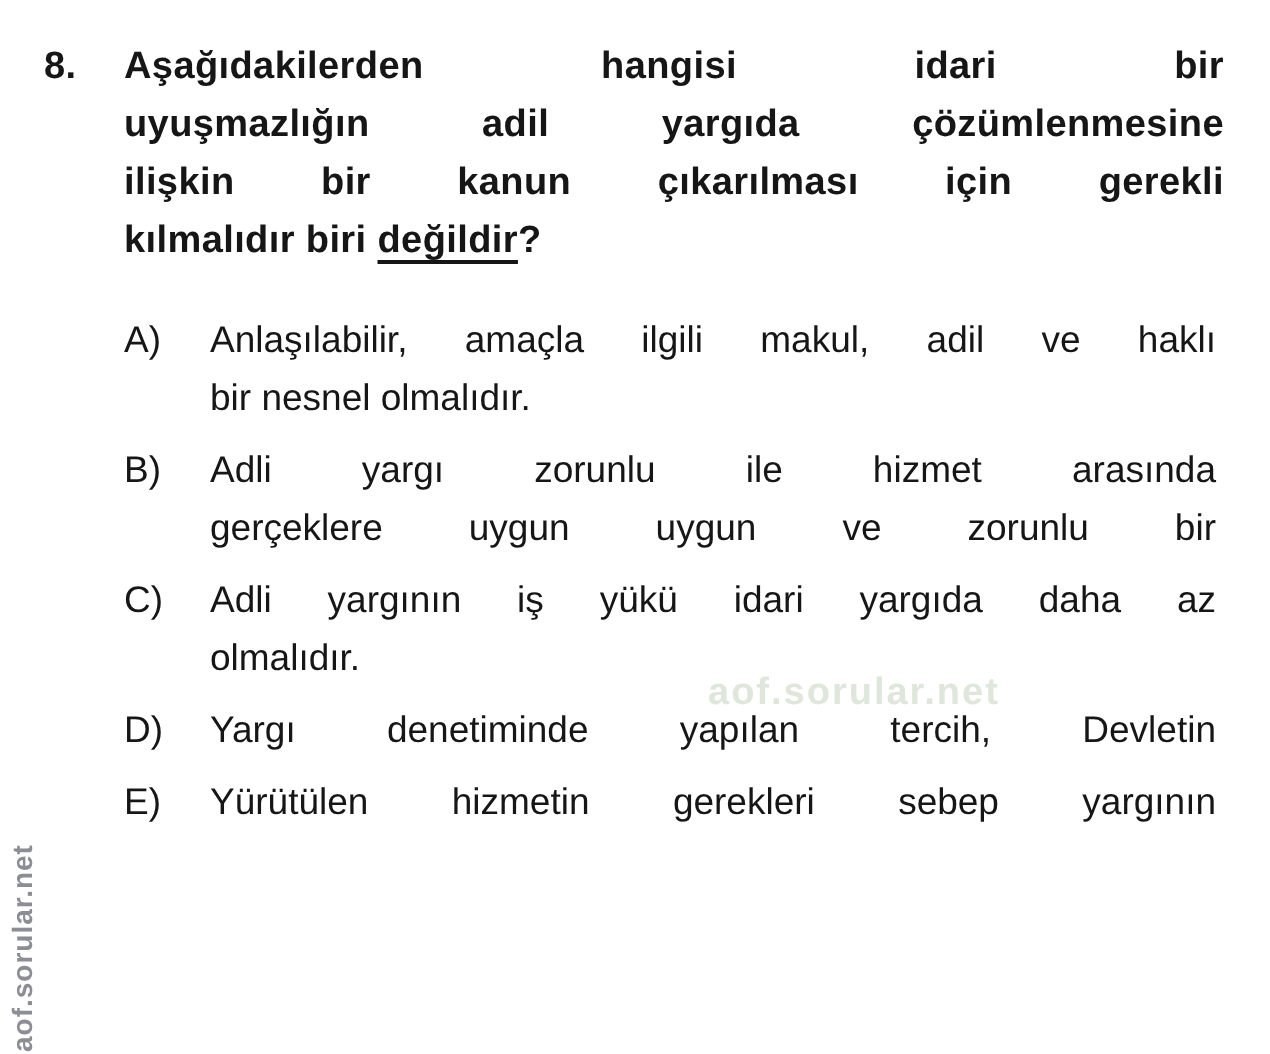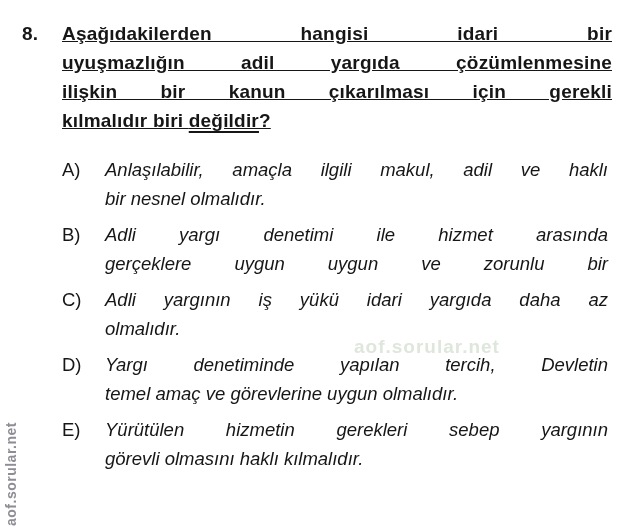--- a/index.html
+++ b/index.html
@@ -19,21 +19,21 @@
     padding: 19px 23px 0 22px;
     font-weight: 700;
     font-size: 19px;
     line-height: 29px;
     letter-spacing: 0.2px;
   }
   .qnum {
     flex: none;
     width: 40px;
   }
-  .qtext { flex: 1; text-decoration: underline; }
+  .qtext { flex: 1; }
   .jline {
     text-align: justify;
     text-align-last: justify;
   }
   .lline { text-align: left; }
   .und {
     text-decoration: underline;
     text-decoration-thickness: 2px;
     text-underline-offset: 4px;
   }
@@ -44,21 +44,21 @@
     line-height: 29px;
   }
   .option {
     display: flex;
     margin-bottom: 7px;
   }
   .oletter {
     flex: none;
     width: 43px;
   }
-  .otext { flex: 1; font-style: italic; }
+  .otext { flex: 1; }
   
   .wm-center {
     position: absolute;
     left: 354px;
     top: 336px;
     font-size: 19px;
     font-weight: 700;
     letter-spacing: 1px;
     color: #dfe7dc;
     pointer-events: none;
@@ -97,46 +97,44 @@
       <div class="oletter">A)</div>
       <div class="otext">
         <div class="jline">Anlaşılabilir, amaçla ilgili makul, adil ve haklı</div>
         <div class="lline">bir nesnel olmalıdır.</div>
       </div>
     </div>
 
     <div class="option">
       <div class="oletter">B)</div>
       <div class="otext">
-        <div class="jline">Adli yargı denetimi ile hizmet arasında</div>
+        <div class="jline">Adli yargı zorunlu ile hizmet arasında</div>
         <div class="jline">gerçeklere uygun uygun ve zorunlu bir</div>
       </div>
     </div>
 
     <div class="option">
       <div class="oletter">C)</div>
       <div class="otext">
         <div class="jline">Adli yargının iş yükü idari yargıda daha az</div>
         <div class="lline">olmalıdır.</div>
       </div>
     </div>
 
     <div class="option">
       <div class="oletter">D)</div>
       <div class="otext">
         <div class="jline">Yargı denetiminde yapılan tercih, Devletin</div>
-        <div class="lline">temel amaç ve görevlerine uygun olmalıdır.</div>
       </div>
     </div>
 
     <div class="option">
       <div class="oletter">E)</div>
       <div class="otext">
         <div class="jline">Yürütülen hizmetin gerekleri sebep yargının</div>
-        <div class="lline">görevli olmasını haklı kılmalıdır.</div>
       </div>
     </div>
 
   </div>
 
   <div class="wm-center">aof.sorular.net</div>
   <div class="wm-left">aof.sorular.net</div>
 
 </div>
 

